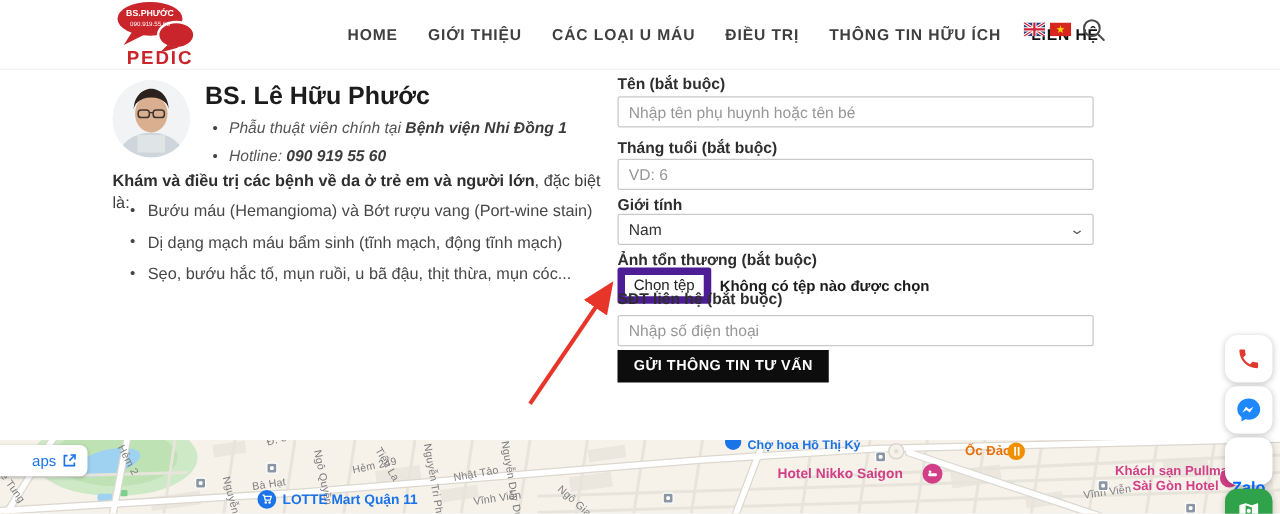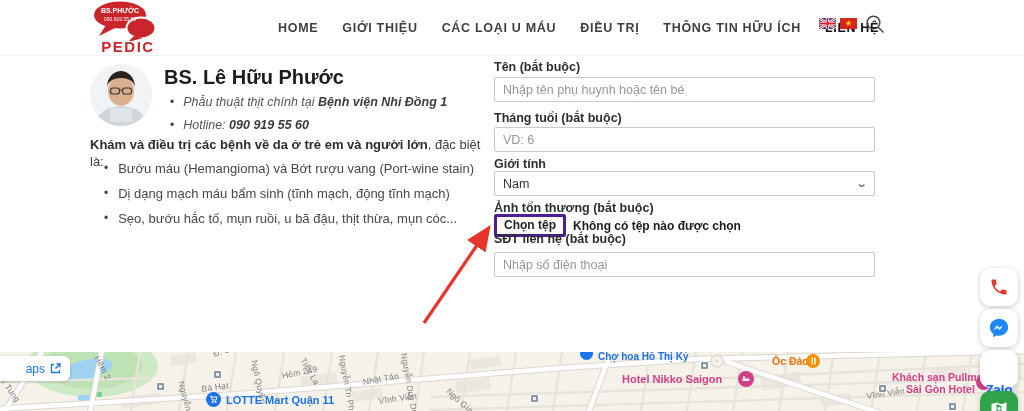--- a/index.html
+++ b/index.html
@@ -44,22 +44,22 @@
   .finput::placeholder{color:#979797;opacity:1;}
   .lab-name{top:60px;} .in-name{top:77px;}
   .lab-age{top:111px;}  .in-age{top:127px;}
   .lab-gender{top:157px;}
   .selectbox{position:absolute;left:494px;top:171px;width:381px;height:25px;border:1px solid #c9c9c9;
              border-radius:2px;box-sizing:border-box;background:#fff;display:flex;align-items:center;
              padding:0 8px;font-size:12.5px;color:#333;cursor:pointer;}
   .selectbox .chev{margin-left:auto;color:#555;font-size:11px;transform:scaleX(1.4);}
   .lab-photo{top:201px;}
   .file-row{position:absolute;left:494px;top:214px;display:flex;align-items:center;cursor:pointer;}
-  .file-btn{border:3px solid #4c1d95;border-radius:2px;background:#fcfcfc;font-size:12px;
-            color:#222;padding:1px 7px;line-height:15px;font-weight:bold;}
+  .file-btn{border:6px solid #4c1d95;border-radius:2px;background:#fcfcfc;font-size:12px;
+            color:#222;padding:1px 7px;line-height:15px;}
   .file-status{margin-left:7px;font-size:12px;font-weight:600;color:#1c1c1c;}
   .lab-phone{top:232px;} .in-phone{top:252px;}
   .submit-btn{position:absolute;left:494px;top:280px;background:#0d0d0d;color:#fff;border:none;
               font-family:"Liberation Sans",sans-serif;font-size:11.5px;font-weight:bold;
               letter-spacing:.4px;padding:7px 13px;cursor:pointer;}
 
   .arrow-svg{position:absolute;left:400px;top:213px;z-index:4;pointer-events:none;}
 
   
   .float-stack{position:absolute;right:6px;top:268px;display:flex;flex-direction:column;gap:3px;z-index:20;}
@@ -143,21 +143,21 @@
       <path d="M17 24c0-12 8-17 14-17s14 5 14 17c0-4-4-10-14-10s-14 6-14 10z" fill="#2b221d"></path>
       <rect x="20.5" y="24" width="9" height="6" rx="2.5" fill="none" stroke="#3c3430" stroke-width="1.2"></rect>
       <rect x="32.5" y="24" width="9" height="6" rx="2.5" fill="none" stroke="#3c3430" stroke-width="1.2"></rect>
       <line x1="29.5" y1="26" x2="32.5" y2="26" stroke="#3c3430" stroke-width="1"></line>
     </svg>
   </div>
   <div class="doc-name">BS. Lê Hữu Phước</div>
 
   <div class="cred cred1">
     <span class="dot">•</span>
-    <span><span>Phẫu thuật thịt chính tại </span><b>Bệnh viện Nhi Đồng 1</b></span>
+    <span><span>Phẫu thuật viên chính tại </span><b>Bệnh viện Nhi Đồng 1</b></span>
   </div>
   <div class="cred cred2">
     <span class="dot">•</span>
     <span><span>Hotline: </span><b>090 919 55 60</b></span>
   </div>
 
   <div class="intro">
     <b>Khám và điều trị các bệnh về da ở trẻ em và người lớn</b><span>, đặc biệt là:</span>
   </div>
 
@@ -188,20 +188,21 @@
 
   <div class="flabel lab-photo">Ảnh tổn thương (bắt buộc)</div>
   <div class="file-row">
     <span class="file-btn">Chọn tệp</span>
     <span class="file-status">Không có tệp nào được chọn</span>
   </div>
 
   <div class="flabel lab-phone">SĐT liên hệ (bắt buộc)</div>
   <input class="finput in-phone" type="text" placeholder="Nhập số điện thoại" style="">
 
+  <button class="submit-btn">GỬI THÔNG TIN TƯ VẤN</button>
 
   <svg class="arrow-svg" width="110" height="125">
     <defs>
       <marker id="ah" markerWidth="9" markerHeight="8" refX="6.5" refY="3.5" orient="auto">
         <path d="M0 0L8 3.5L0 7z" fill="#e8352a"></path>
       </marker>
     </defs>
     <line x1="24" y1="110" x2="88" y2="16" stroke="#e8352a" stroke-width="3.2" marker-end="url(#ah)"></line>
   </svg>
 

